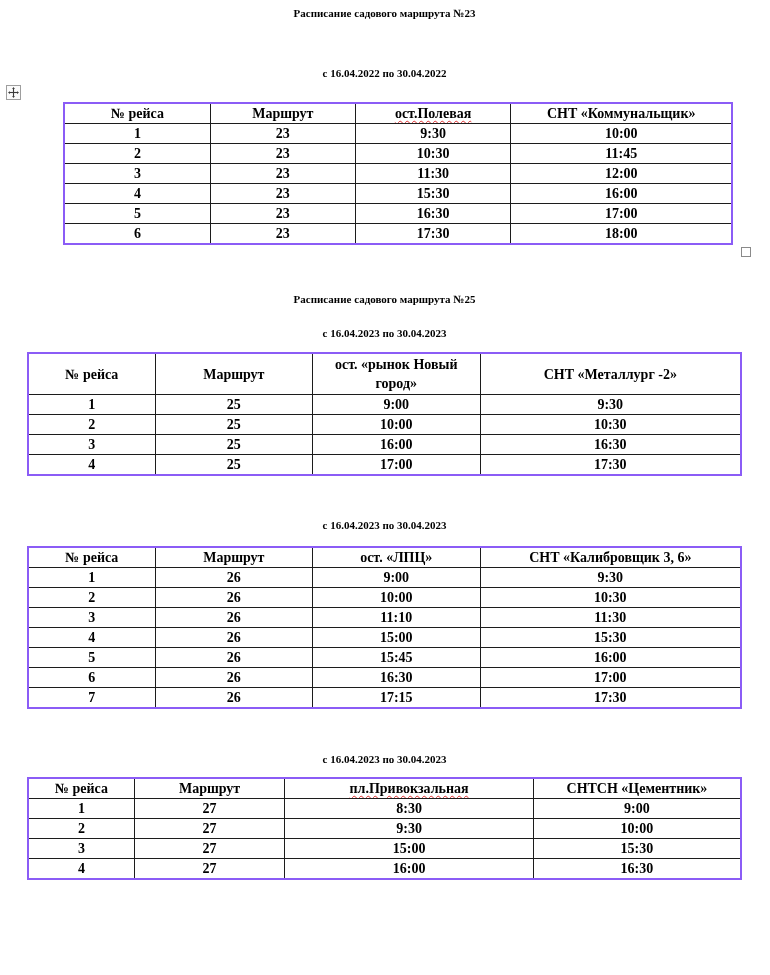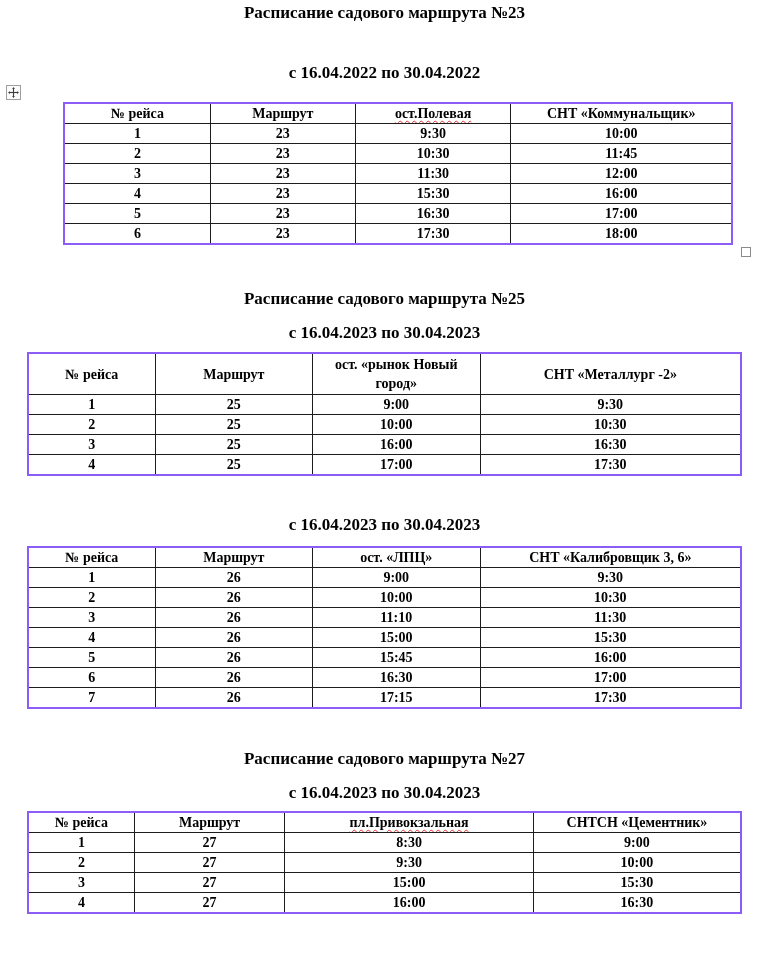--- a/index.html
+++ b/index.html
@@ -15,21 +15,21 @@
     background: #ffffff;
   }
   .section { margin: 0; }
   .sec-0 { margin-top: 4px; }
   .sec-1 { margin-top: 45px; }
   .sec-2 { margin-top: 40px; }
   .sec-3 { margin-top: 41px; }
 
   .sec-title, .sec-period {
     margin: 0; text-align: center;
-    font-size: 17px; font-weight: bold; line-height: 18px;
+    font-size: 11px; font-weight: bold; line-height: 18px;
   }
   .sec-period { margin-top: 16px; }
   .sec-0 .sec-period { margin-top: 42px; }
 
   .tblwrap { position: relative; margin-top: 10px; }
   .sec-0 .tblwrap { margin-top: 20px; }
   .sec-2 .tblwrap { margin-top: 12px; }
   .sec-3 .tblwrap { margin-top: 9px; }
 
   table.tbl {
@@ -267,21 +267,20 @@
               <td>17:15</td>
               <td>17:30</td>
             </tr>
           </tbody>
       </table>
 
     </div>
   </section>
 
   <section class="section sec-3">
-    <p class="sec-title">Расписание садового маршрута №27</p>
     <p class="sec-period">с 16.04.2023 по 30.04.2023</p>
     <div class="tblwrap">
 
       <table class="tbl">
         <thead>
           <tr>
               <th><span>№ рейса</span></th>
               <th><span>Маршрут</span></th>
               <th><span class="squiggle">пл.Привокзальная</span></th>
               <th><span>СНТСН «Цементник»</span></th>

